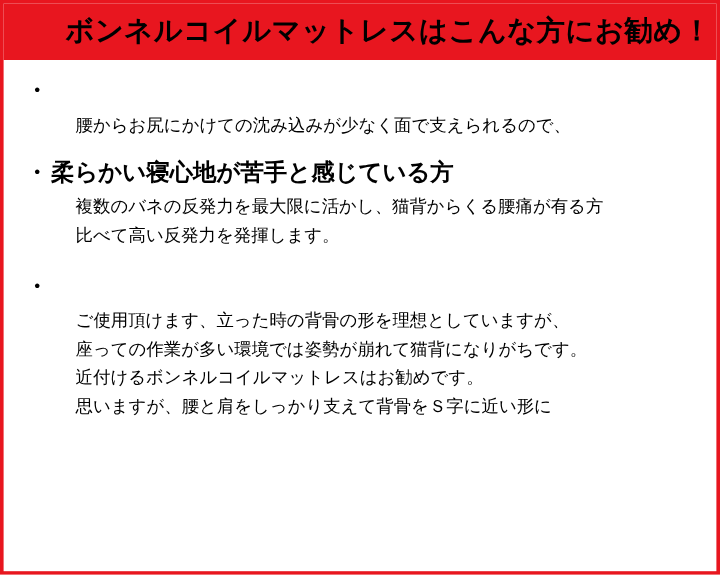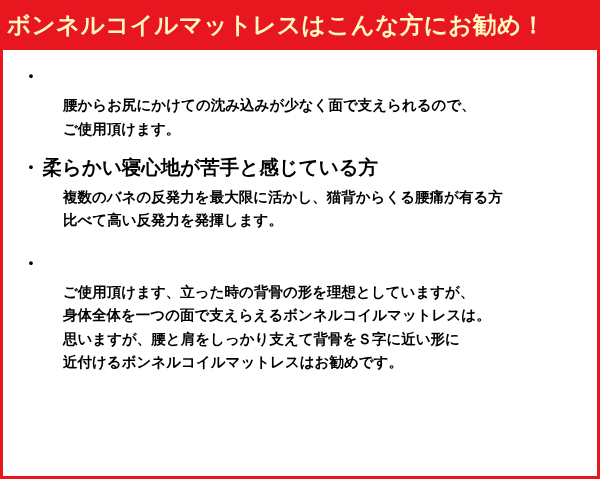--- a/index.html
+++ b/index.html
@@ -16,25 +16,25 @@
   .page {
     position: relative;
     width: 600px;
     height: 479px;
     box-sizing: border-box;
     border: 3px solid #e8161f;
     background: #ffffff;
   }
   .header-banner {
     background: #e8161f;
-    color: #fef9c3;
+    color: #000000;
     font-size: 23.5px;
     font-weight: bold;
     letter-spacing: 0.5px;
-    text-align: left;
+    text-align: right;
     padding: 10px 4px 11px 4px;
     line-height: 1.1;
     white-space: nowrap;
   }
   .content {
     padding: 14px 14px 0 18px;
   }
   .section {
     margin-bottom: 2px;
   }
@@ -50,21 +50,20 @@
   .bullet-mark {
     font-size: 19.5px;
     font-weight: bold;
     margin-right: 2px;
   }
   .section-body {
     font-size: 14.5px;
     color: #000000;
     line-height: 1.62;
     padding-left: 42px;
-    font-weight: bold;
   }
   .section-body div {
     white-space: nowrap;
   }
   .sec-gap-1 { margin-top: 14px; }
   .sec-gap-2 { margin-top: 18px; }
 </style>
 </head>
 <body>
 
@@ -73,41 +72,40 @@
   <div class="header-banner">ボンネルコイルマットレスはこんな方にお勧め！</div>
 
   <div class="content">
 
     <div class="section">
       <div class="section-heading">
         <span class="bullet-mark">・</span>
       </div>
       <div class="section-body">
         <div>腰からお尻にかけての沈み込みが少なく面で支えられるので、</div>
-        <div>ご使用頂けます。</div>
       </div>
     </div>
 
     <div class="section sec-gap-1">
       <div class="section-heading">
         <span class="bullet-mark">・</span>
         <span>柔らかい寝心地が苦手と感じている方</span>
       </div>
       <div class="section-body">
         <div>複数のバネの反発力を最大限に活かし、猫背からくる腰痛が有る方</div>
         <div>比べて高い反発力を発揮します。</div>
       </div>
     </div>
 
     <div class="section sec-gap-2">
       <div class="section-heading">
         <span class="bullet-mark">・</span>
       </div>
       <div class="section-body">
         <div>ご使用頂けます、立った時の背骨の形を理想としていますが、</div>
-        <div>身体全体を一つの面で支えらえるボンネルコイルマットレスは。</div>
+        <div>座っての作業が多い環境では姿勢が崩れて猫背になりがちです。</div>
+        <div>近付けるボンネルコイルマットレスはお勧めです。</div>
         <div>思いますが、腰と肩をしっかり支えて背骨をＳ字に近い形に</div>
-        <div>近付けるボンネルコイルマットレスはお勧めです。</div>
       </div>
     </div>
 
   </div>
 </div>
 
 </body></html>

